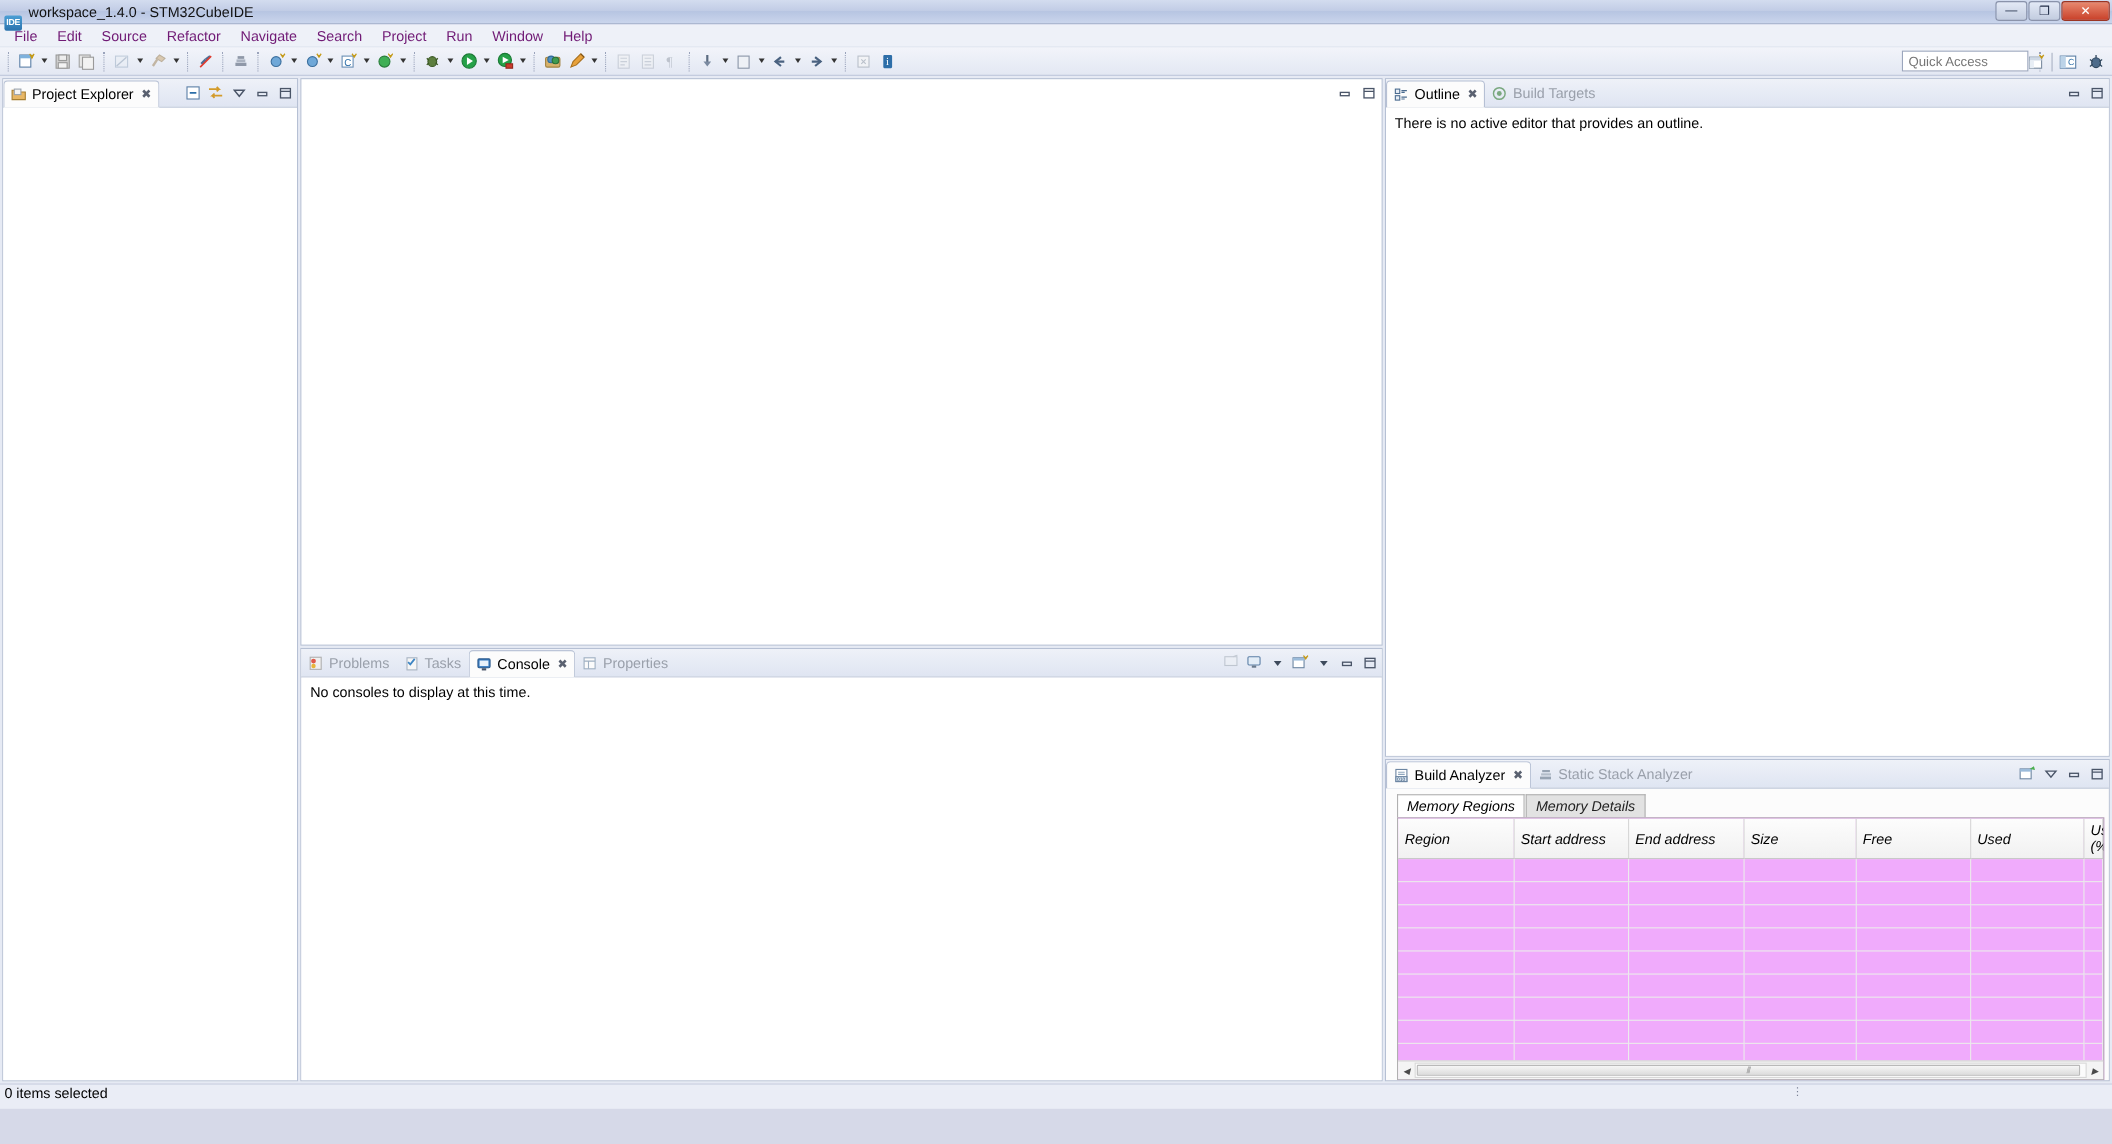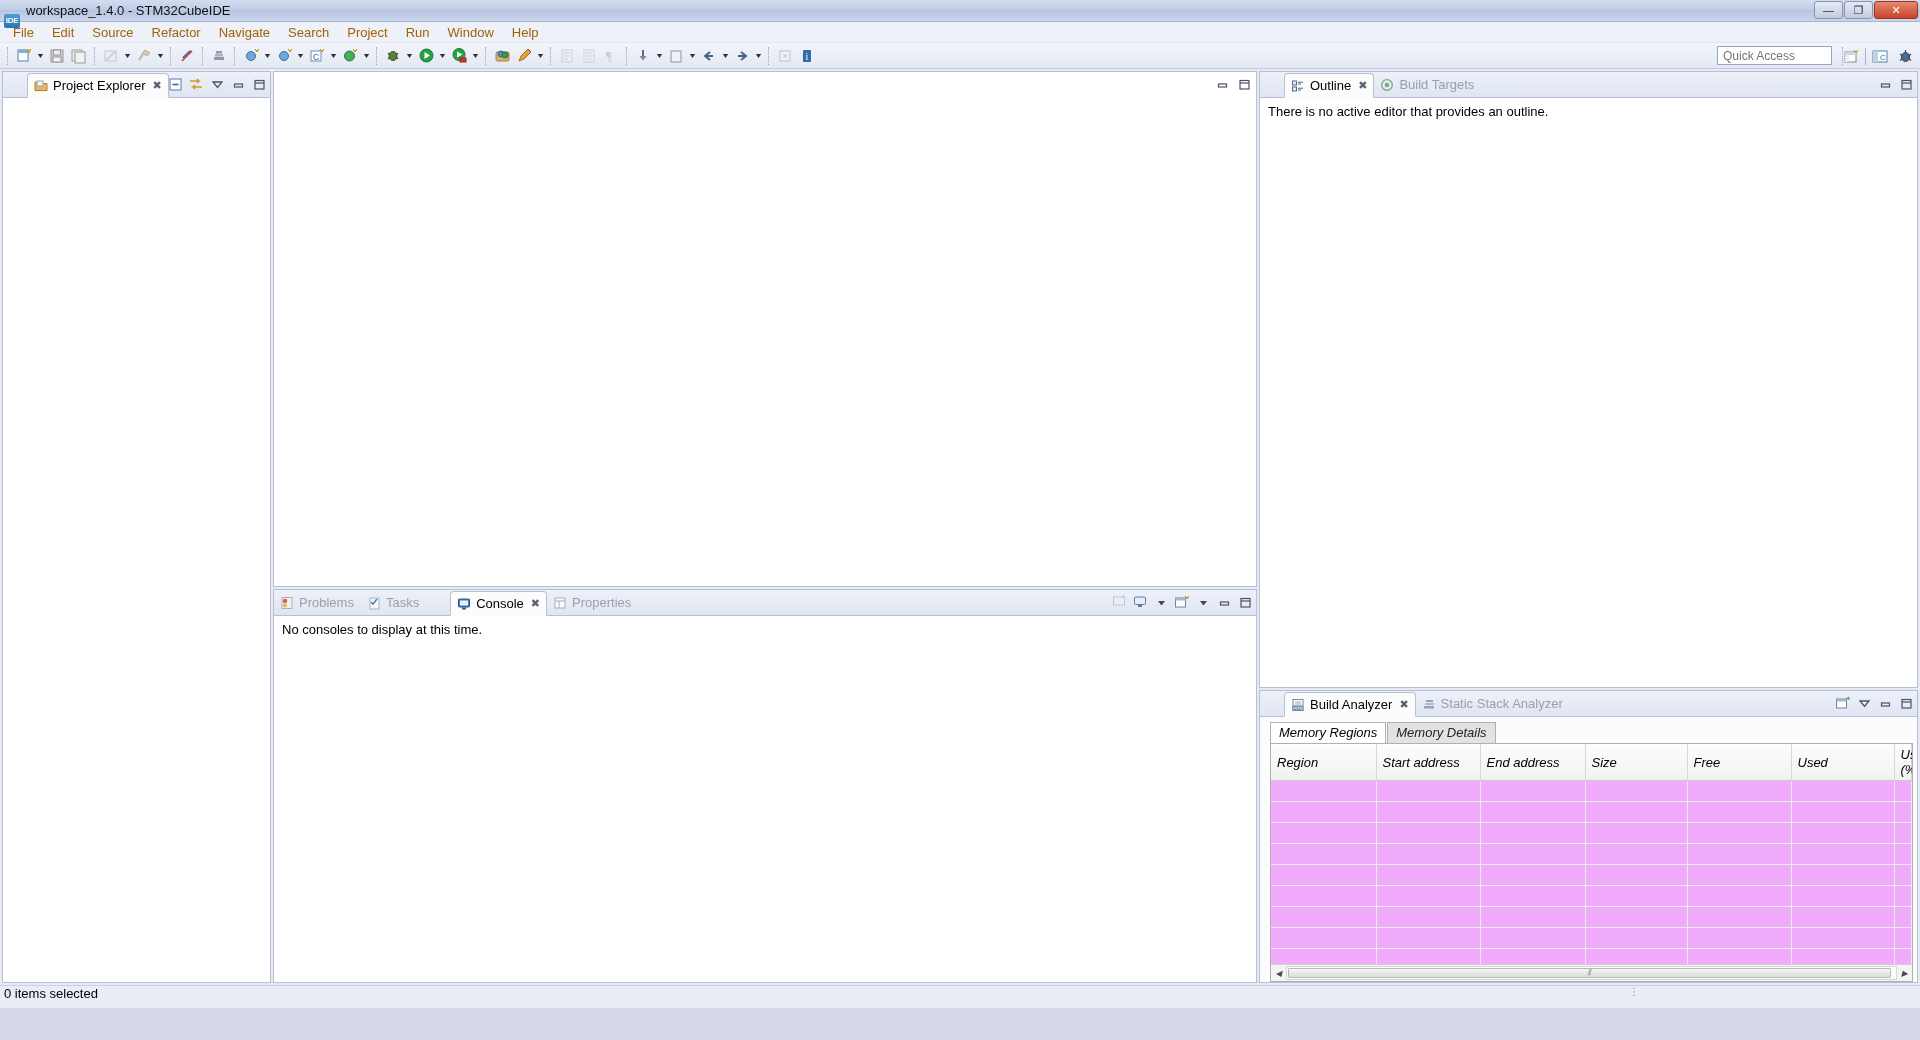--- a/index.html
+++ b/index.html
@@ -46,21 +46,21 @@
   
   #menubar {
     height: 21px;
     background: #eef1f8;
     display: flex; align-items: center;
     padding-left: 4px;
     border-bottom: 1px solid #e1e6f0;
   }
   #menubar .menu-item {
     padding: 2px 9px;
-    font-size: 13px; color: #a16207;
+    font-size: 13px; color: #701a75;
     cursor: default;
   }
   
   #toolbar {
     height: 26px;
     background: linear-gradient(to bottom,#f2f4fa,#e3e8f3);
     border-bottom: 1px solid #c3cade;
     display: flex; align-items: center;
     padding-left: 3px;
     position: relative;
@@ -74,21 +74,21 @@
     display:flex; align-items:center; justify-content:center;
     position: relative;
   }
   .tb-arrow {
     width: 11px; height: 22px;
     display:flex; align-items:center; justify-content:center;
     font-size: 7px; color: #333;
   }
   .tb-arrow::after { content: "\25BC"; transform: scaleX(1.3); }
   #quick-access-wrap {
-    position: absolute; right: 72px; top: 3px;
+    position: absolute; right: 60px; top: 3px;
     display: flex; align-items: center; justify-content: space-between;
   }
   #quick-access {
     width: 115px; height: 19px;
     border: 1px solid #9ba6bd;
     background: #fff;
     font-size: 12px; color: #6b6b6b;
     padding: 1px 5px;
     line-height: 16px;
   }
@@ -123,21 +123,20 @@
     gap: 5px;
     color: #9aa0ab;
     border-top-left-radius: 4px; border-top-right-radius: 4px;
   }
   .view-tab.active {
     background: #fcfcfc;
     color: #000;
     border: 1px solid #b6c0d4;
     border-bottom: 1px solid #fcfcfc;
     margin-bottom: -1px;
-    margin-left: 24px;
   }
   .view-tab .close-x {
     font-size: 11px; color: #5a6170; margin-left: 2px;
     letter-spacing: -1px;
   }
   .tabbar-tools {
     position: absolute; right: 3px; top: 4px;
     display: flex; align-items: center; gap: 5px;
   }
   .mini-btn { width: 16px; height: 16px; display:flex; align-items:center; justify-content:center; }

